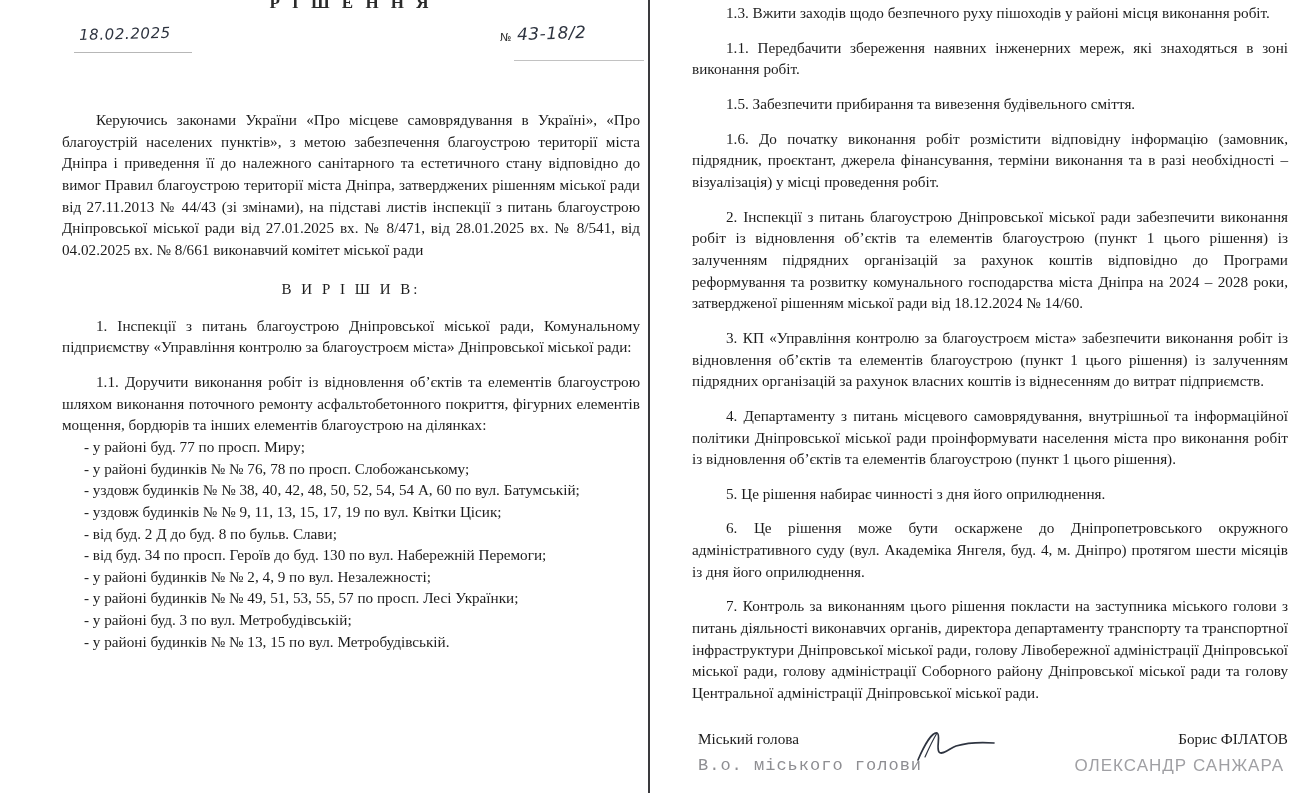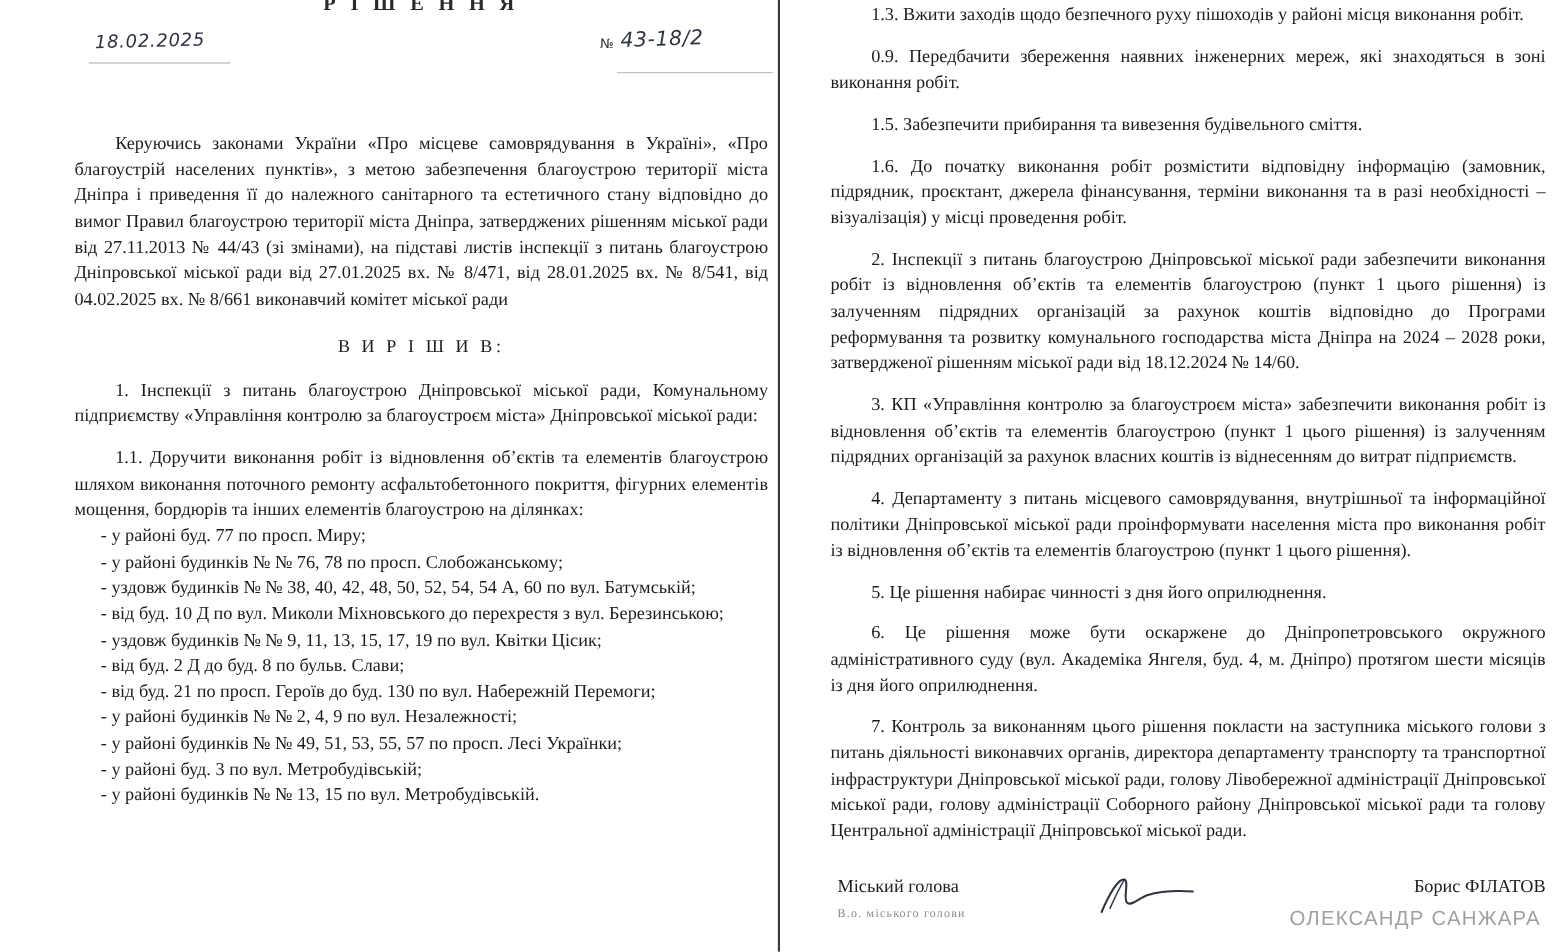--- a/index.html
+++ b/index.html
@@ -164,22 +164,22 @@
     font-size: 15.2px;
   }
   .sig-right {
     position: absolute;
     right: 0; top: 0;
     font-size: 15.2px;
   }
   .sig-stamp-left {
     position: absolute;
     left: 6px; top: 26px;
-    font-family: Liberation Serif, serif;
-    font-size: 10px;
+    font-family: Liberation Mono, monospace;
+    font-size: 17px;
     letter-spacing: 1px;
     color: #8e8e92;
   }
   .sig-stamp-right {
     position: absolute;
     right: 4px; top: 26px;
     font-family: Liberation Sans, sans-serif;
     font-size: 17px;
     letter-spacing: 1px;
     color: #a0a0a4;
@@ -221,43 +221,42 @@
       <div style="height:17px"></div>
 
       <p class="para">1.  Інспекції з питань благоустрою Дніпровської міської ради, Комунальному підприємству «Управління контролю за благоустроєм міста» Дніпровської міської ради:</p>
 
       <p class="para">1.1. Доручити виконання робіт із відновлення об’єктів та елементів благоустрою шляхом виконання поточного ремонту асфальтобетонного покриття, фігурних елементів мощення, бордюрів та інших елементів благоустрою на ділянках:</p>
 
       <ul class="bullets">
         <li><span class="bul-indent"></span><span class="b-txt">- у районі буд. 77 по просп. Миру;</span></li>
         <li><span class="bul-indent"></span><span class="b-txt">- у районі будинків № № 76, 78 по просп. Слобожанському;</span></li>
         <li><span class="bul-indent"></span><span class="b-txt">- уздовж будинків № № 38, 40, 42, 48, 50, 52, 54, 54 А, 60 по вул. Батумській;</span></li>
-        <li><span class="bul-indent"></span><span class="b-txt">- від буд. 10 Д по вул. Миколи Міхновського до перехрестя з вул. Березинською;</span></li>
         <li><span class="bul-indent"></span><span class="b-txt">- уздовж будинків № № 9, 11, 13, 15, 17, 19 по вул. Квітки Цісик;</span></li>
         <li><span class="bul-indent"></span><span class="b-txt">- від буд. 2 Д до буд. 8 по бульв. Слави;</span></li>
-        <li><span class="bul-indent"></span><span class="b-txt">- від буд. 21 по просп. Героїв до буд. 130 по вул. Набережній Перемоги;</span></li>
+        <li><span class="bul-indent"></span><span class="b-txt">- від буд. 34 по просп. Героїв до буд. 130 по вул. Набережній Перемоги;</span></li>
         <li><span class="bul-indent"></span><span class="b-txt">- у районі будинків № № 2, 4, 9 по вул. Незалежності;</span></li>
         <li><span class="bul-indent"></span><span class="b-txt">- у районі будинків № № 49, 51, 53, 55, 57 по просп. Лесі Українки;</span></li>
         <li><span class="bul-indent"></span><span class="b-txt">- у районі буд. 3 по вул. Метробудівській;</span></li>
         <li><span class="bul-indent"></span><span class="b-txt">- у районі будинків № № 13, 15 по вул. Метробудівській.</span></li>
       </ul>
 
     </div>
   </div>
 
   <div class="page-gutter"></div>
 
   <div class="page page-right">
     <div class="inner-right">
 
       <div style="height:2px"></div>
 
       <p class="para">1.3.  Вжити заходів щодо безпечного руху пішоходів у районі місця виконання робіт.</p>
 
-      <p class="para">0.9.  Передбачити збереження наявних інженерних мереж, які знаходяться в зоні виконання робіт.</p>
+      <p class="para">1.1.  Передбачити збереження наявних інженерних мереж, які знаходяться в зоні виконання робіт.</p>
 
       <p class="para">1.5.  Забезпечити прибирання та вивезення будівельного сміття.</p>
 
       <p class="para">1.6.  До початку виконання робіт розмістити відповідну інформацію (замовник, підрядник, проєктант, джерела фінансування, терміни виконання та в разі необхідності – візуалізація) у місці проведення робіт.</p>
 
       <p class="para">2.  Інспекції з питань благоустрою Дніпровської міської ради забезпечити виконання робіт із відновлення об’єктів та елементів благоустрою (пункт 1 цього рішення) із залученням підрядних організацій за рахунок коштів відповідно до Програми реформування та розвитку комунального господарства міста Дніпра на 2024 – 2028 роки, затвердженої рішенням міської ради від 18.12.2024 № 14/60.</p>
 
       <p class="para">3. КП «Управління контролю за благоустроєм міста» забезпечити виконання робіт із відновлення об’єктів та елементів благоустрою (пункт 1 цього рішення) із залученням підрядних організацій за рахунок власних коштів із віднесенням до витрат підприємств.</p>
 
       <p class="para">4. Департаменту з питань місцевого самоврядування, внутрішньої та інформаційної політики Дніпровської міської ради проінформувати населення міста про виконання робіт із відновлення об’єктів та елементів благоустрою (пункт 1 цього рішення).</p>

